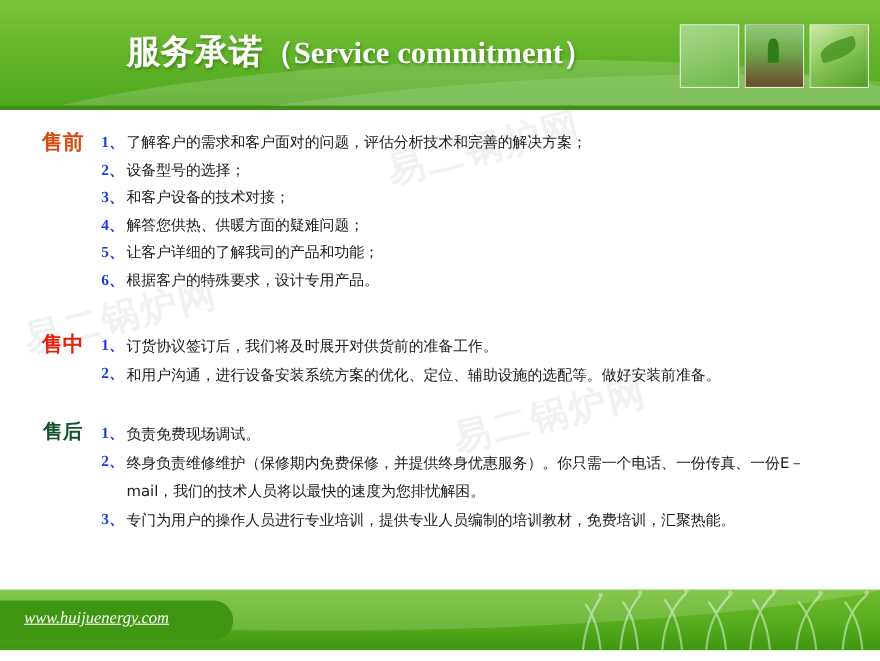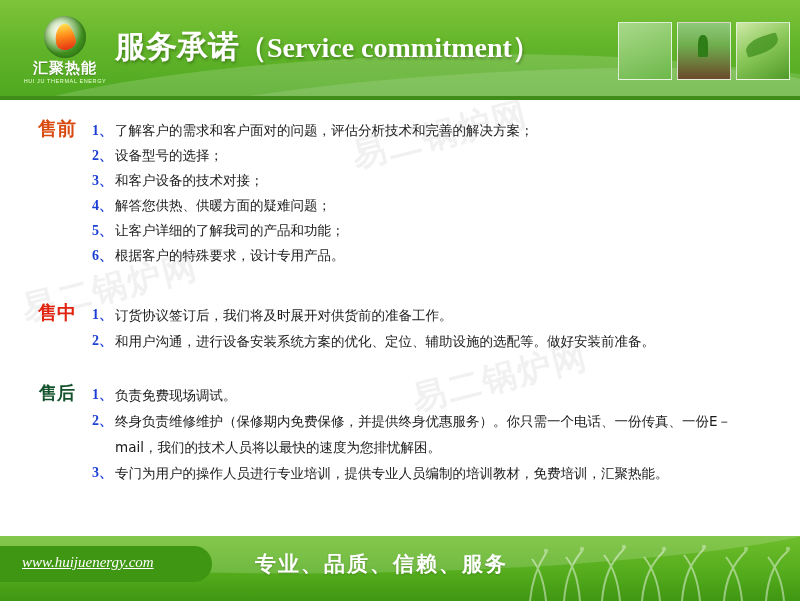--- a/index.html
+++ b/index.html
@@ -201,21 +201,21 @@
   .sec-mid  { position: absolute; left: 22px; top: 202px; width: 760px; }
   .sec-post { position: absolute; left: 22px; top: 282px; width: 760px; }
 
   .sec-mid .item, .sec-post .item { line-height: 26px; }
   .sec-post .sec-label { font-size: 18px; color: #14532d; }
 
   
   .footer {
     position: absolute;
     left: 0; top: 536px;
-    width: 800px; height: 65px;
+    width: 800px; height: 55px;
     background: linear-gradient(180deg,#6fbd2c 0%, #55ad1d 55%, #3f9612 100%);
     overflow: hidden;
   }
   .footer-swoosh {
     position: absolute;
     left: -60px; top: -34px;
     width: 920px; height: 70px;
     background: rgba(255,255,255,0.16);
     border-radius: 0 0 50% 50% / 0 0 70% 70%;
     transform: rotate(-1.5deg);
@@ -262,27 +262,20 @@
 </style>
 </head>
 <body>
 
 <div class="slide">
 
   <div class="header">
     <div class="header-swoosh"></div>
     <div class="header-swoosh2"></div>
 
-    <div class="logo-box">
-      <div class="logo-mark">
-        <div class="flame"></div>
-      </div>
-      <div class="logo-name">汇聚热能</div>
-      <div class="logo-sub">HUI JU THERMAL ENERGY</div>
-    </div>
 
     <div class="title">
       <span>服务承诺</span><span class="en">（Service commitment）</span>
     </div>
 
     <div class="photos">
       <div class="photo photo-1"></div>
       <div class="photo photo-2">
           <div class="sprout"></div>
         </div>
@@ -390,16 +383,15 @@
         <circle cx="104" cy="8" r="2.2"></circle>
         <circle cx="144" cy="10" r="2.2"></circle>
         <circle cx="184" cy="8" r="2.2"></circle>
         <circle cx="226" cy="10" r="2.2"></circle>
         <circle cx="268" cy="10" r="2.2"></circle>
       </g>
     </svg>
 
     <div class="footer-tab"></div>
     <a class="footer-url" href="#">www.huijuenergy.com</a>
-    <div class="footer-slogan">专业、品质、信赖、服务</div>
   </div>
 
 </div>
 
 </body></html>

